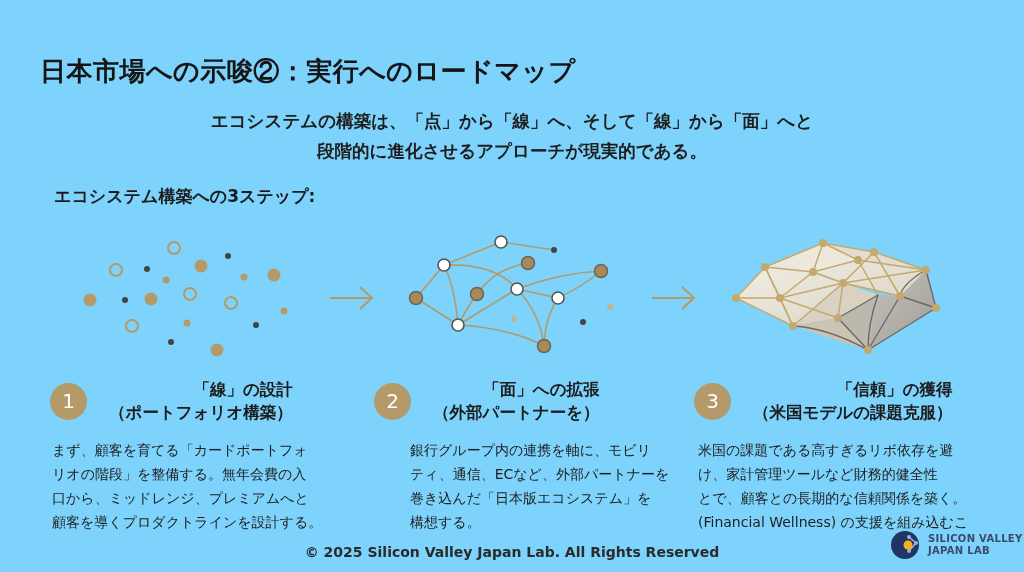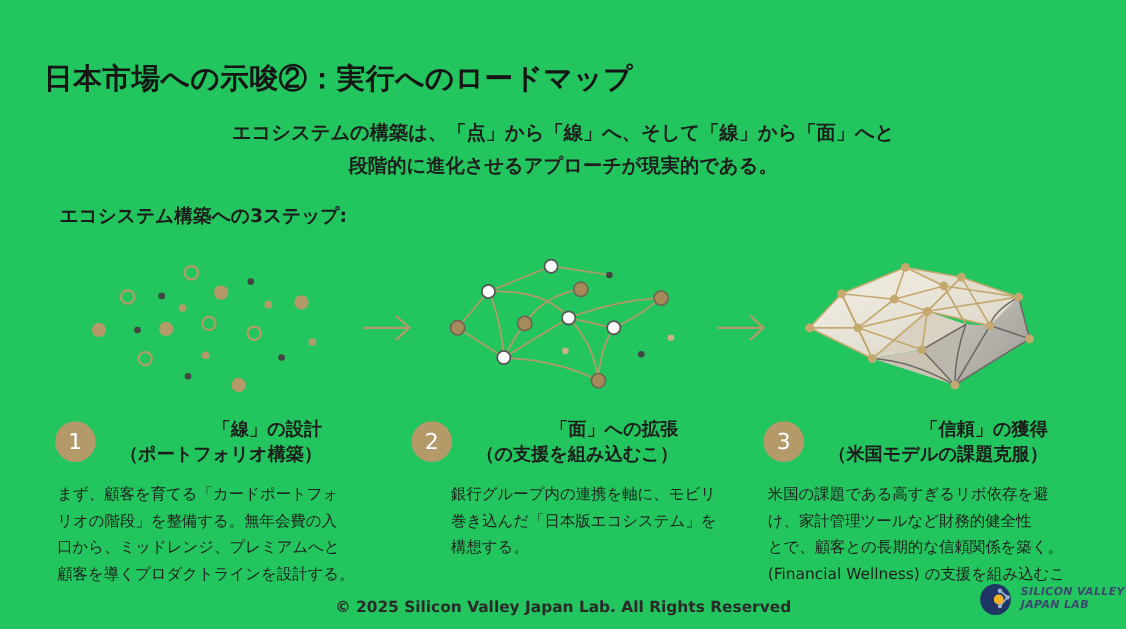--- a/index.html
+++ b/index.html
@@ -3,21 +3,21 @@
   <meta charset="utf-8">
   <style>
     * { margin: 0; padding: 0; box-sizing: border-box; }
     html, body { width: 1024px; height: 572px; overflow: hidden; }
     body {
       background: #f0efea;
       font-family: "DejaVu Sans", "Liberation Sans", sans-serif;
       color: #1c1c1c;
       position: relative;
     }
-    .slide { position: absolute; inset: 0; background: #22c55e; }
+    .slide { position: absolute; inset: 0; background: #7dd3fc; }
 
     .title {
       position: absolute; left: 40px; top: 54px;
       font-family: "DejaVu Serif", "Liberation Serif", serif;
       font-size: 26px; font-weight: bold; letter-spacing: 0.5px;
       color: #151515;
     }
     .subtitle {
       position: absolute; left: 0; right: 0; top: 106px;
       text-align: center; font-size: 17.5px; font-weight: bold;
@@ -57,21 +57,21 @@
       text-align: center; font-size: 14px; font-weight: bold; color: #2a2a2a;
     }
     .logo {
       position: absolute; left: 890px; top: 530px;
       display: flex; align-items: center;
     }
     .logo-text {
       margin-left: 8px; font-size: 10px; font-weight: bold;
       line-height: 12px; color: #3a4a6e; letter-spacing: 0.3px;
     }
-    .logo-text span { display: block; font-style: italic; }
+    .logo-text span { display: block; }
   </style>
 </head>
 <body>
 
 <div class="slide">
 
   <div class="title">日本市場への示唆②：実行へのロードマップ</div>
 
   <div class="subtitle">
     <div>エコシステムの構築は、「点」から「線」へ、そして「線」から「面」へと</div>
@@ -243,25 +243,26 @@
       <div>口から、ミッドレンジ、プレミアムへと</div>
       <div>顧客を導くプロダクトラインを設計する。</div>
     </div>
   </div>
 
   <div class="step" style="left:374px;">
     <div class="step-head">
       <div class="badge">2</div>
       <div class="step-title">
         <span>「面」への拡張</span>
-        <span>（の支援を組み込むこ）</span>
+        <span>（外部パートナーを）</span>
       </div>
     </div>
     <div class="step-body" style="left:4px;margin-left:32px;">
       <div>銀行グループ内の連携を軸に、モビリ</div>
+      <div>ティ、通信、ECなど、外部パートナーを</div>
       <div>巻き込んだ「日本版エコシステム」を</div>
       <div>構想する。</div>
     </div>
   </div>
 
   <div class="step" style="left:694px;">
     <div class="step-head">
       <div class="badge">3</div>
       <div class="step-title">
         <span>「信頼」の獲得</span>

